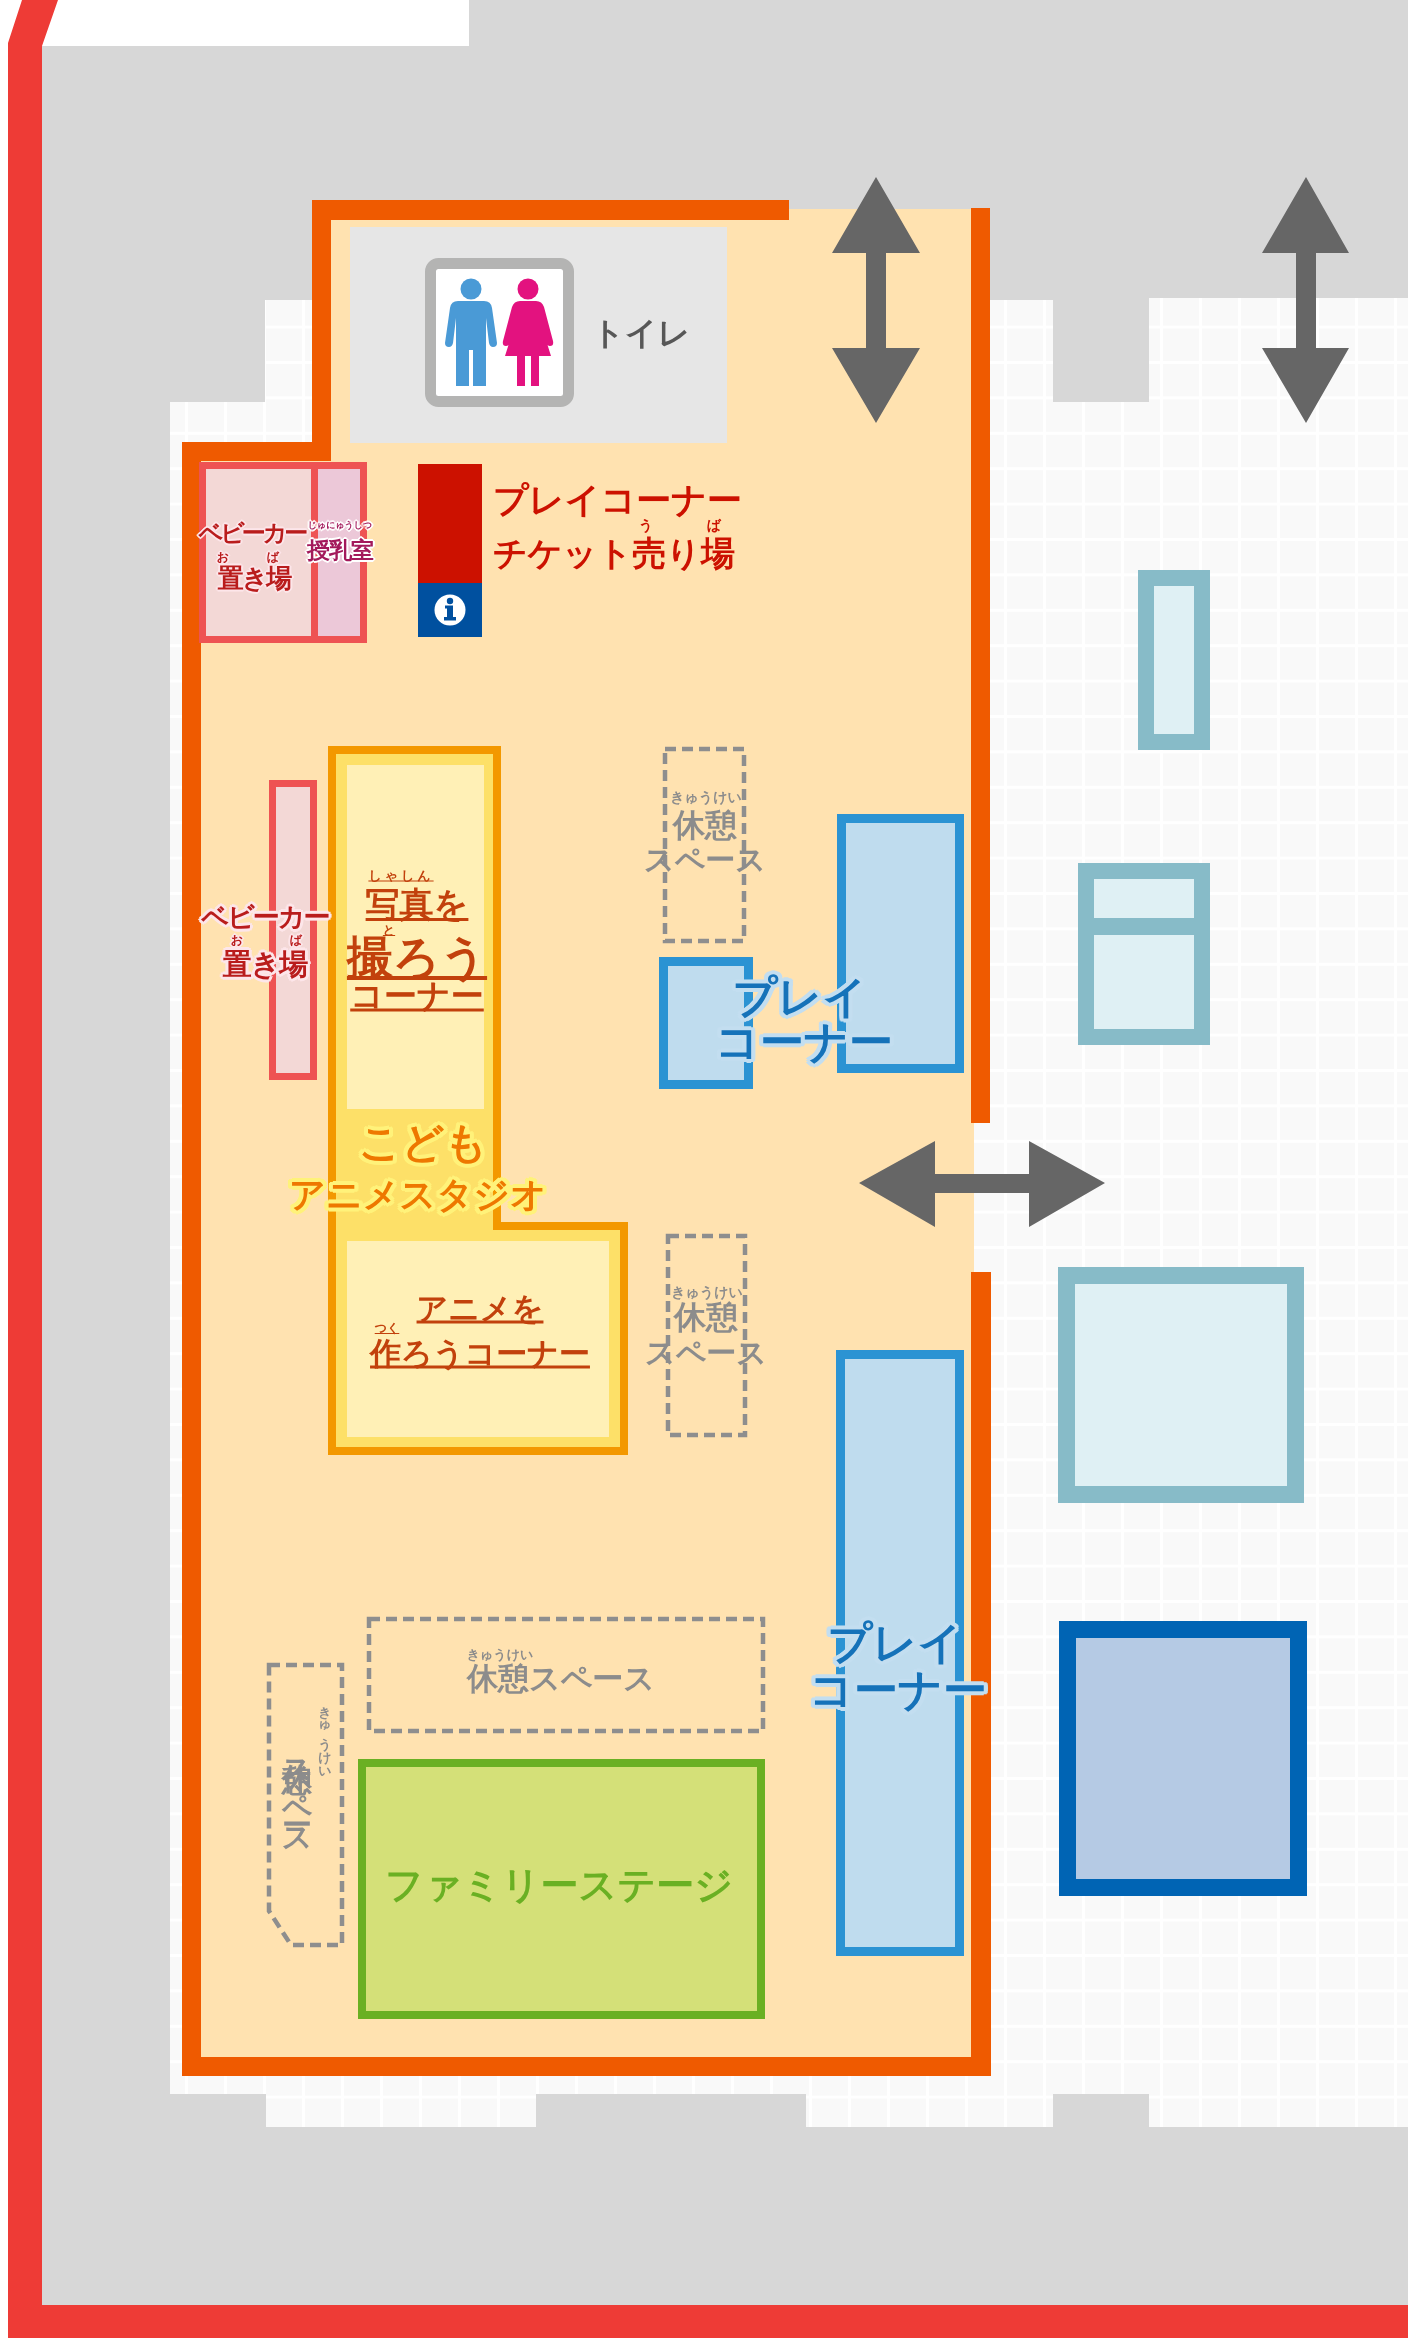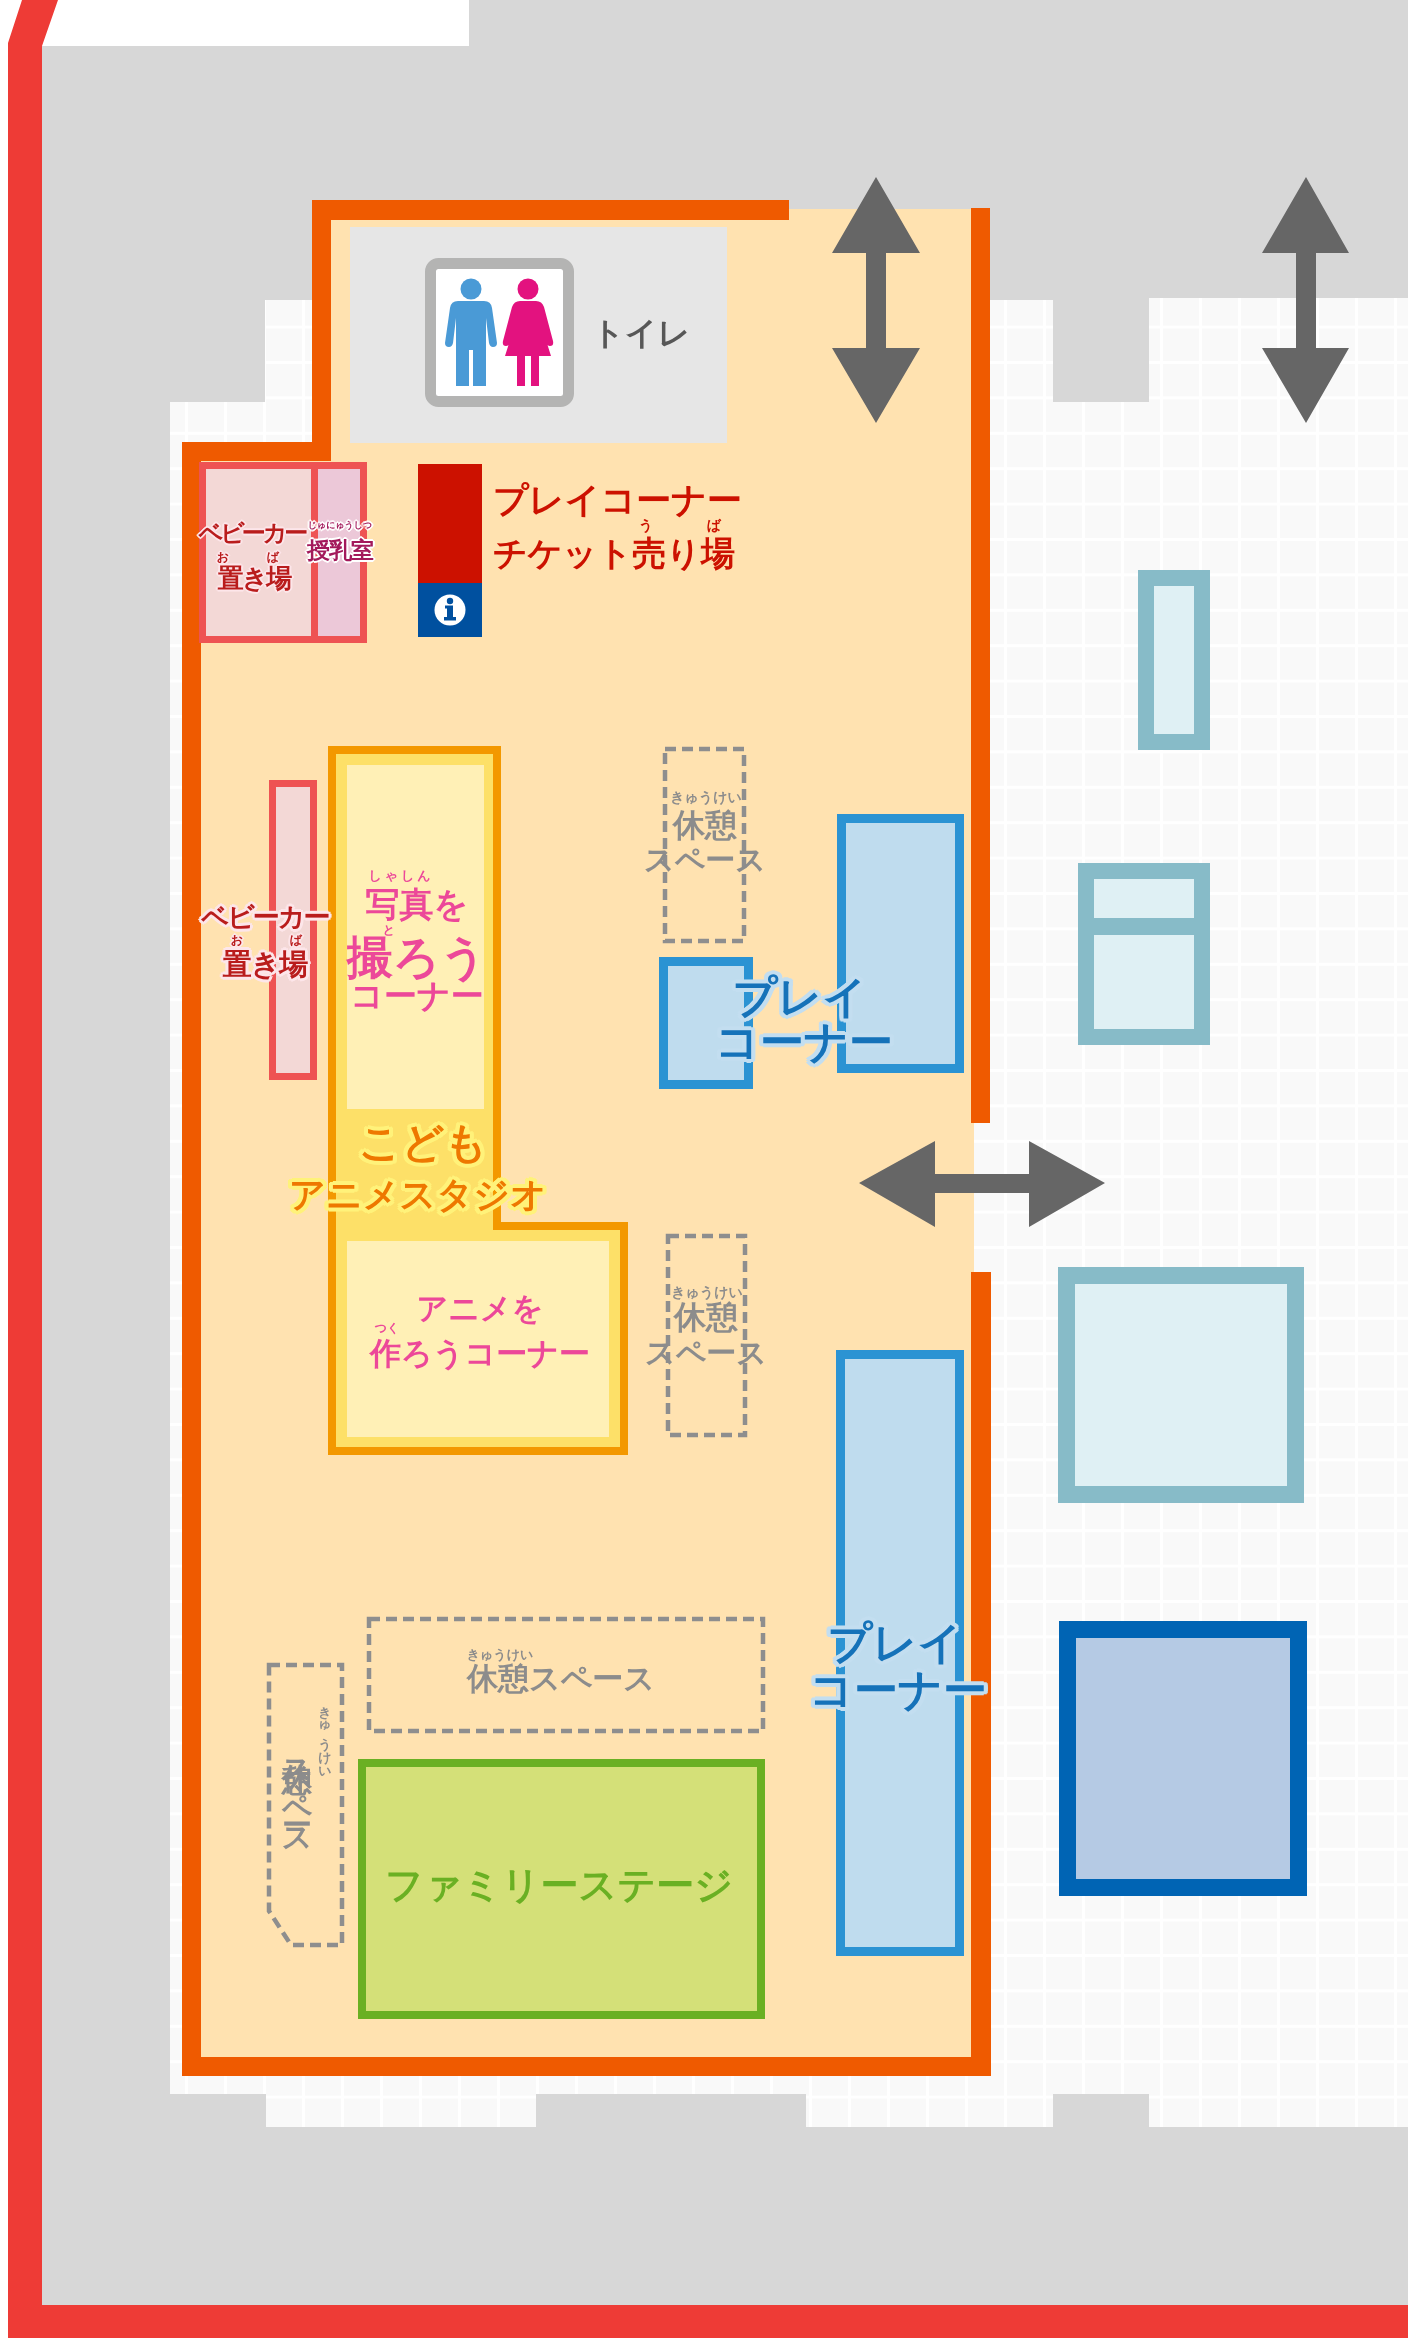--- a/index.html
+++ b/index.html
@@ -38,21 +38,21 @@
   .outline { text-shadow: 3px 0 var(--oc), -3px 0 var(--oc), 0 3px var(--oc), 0 -3px var(--oc),
                           2px 2px var(--oc), -2px 2px var(--oc), 2px -2px var(--oc), -2px -2px var(--oc); }
   .outline-sm { text-shadow: 2px 0 var(--oc), -2px 0 var(--oc), 0 2px var(--oc), 0 -2px var(--oc),
                              1px 1px var(--oc), -1px 1px var(--oc), 1px -1px var(--oc), -1px -1px var(--oc); }
   .outline-lg { text-shadow: 4px 0 var(--oc), -4px 0 var(--oc), 0 4px var(--oc), 0 -4px var(--oc),
                              3px 3px var(--oc), -3px 3px var(--oc), 3px -3px var(--oc), -3px -3px var(--oc),
                              4px 2px var(--oc), -4px 2px var(--oc), 4px -2px var(--oc), -4px -2px var(--oc); }
   .pink { color:#b91c1c; --oc:#fde6ea; }
   .magenta { color:#a3195b; --oc:#ffffff; }
   .red { color: var(--ticket_red); }
-  .orange { color:#ec4899; }
+  .orange { color:#c2410c;text-decoration:underline; }
   .studio-title { color:#ee7800; --oc:#fff27a; }
   .gray { color: var(--rest_space_text); }
   .blue { color:#1572b9; --oc:#c3def0; }
   .green { color: var(--family_stage_border); }
   .hall-name { color:#595959; }
 </style>
 </head>
 <body>
 
 <div id="map">

